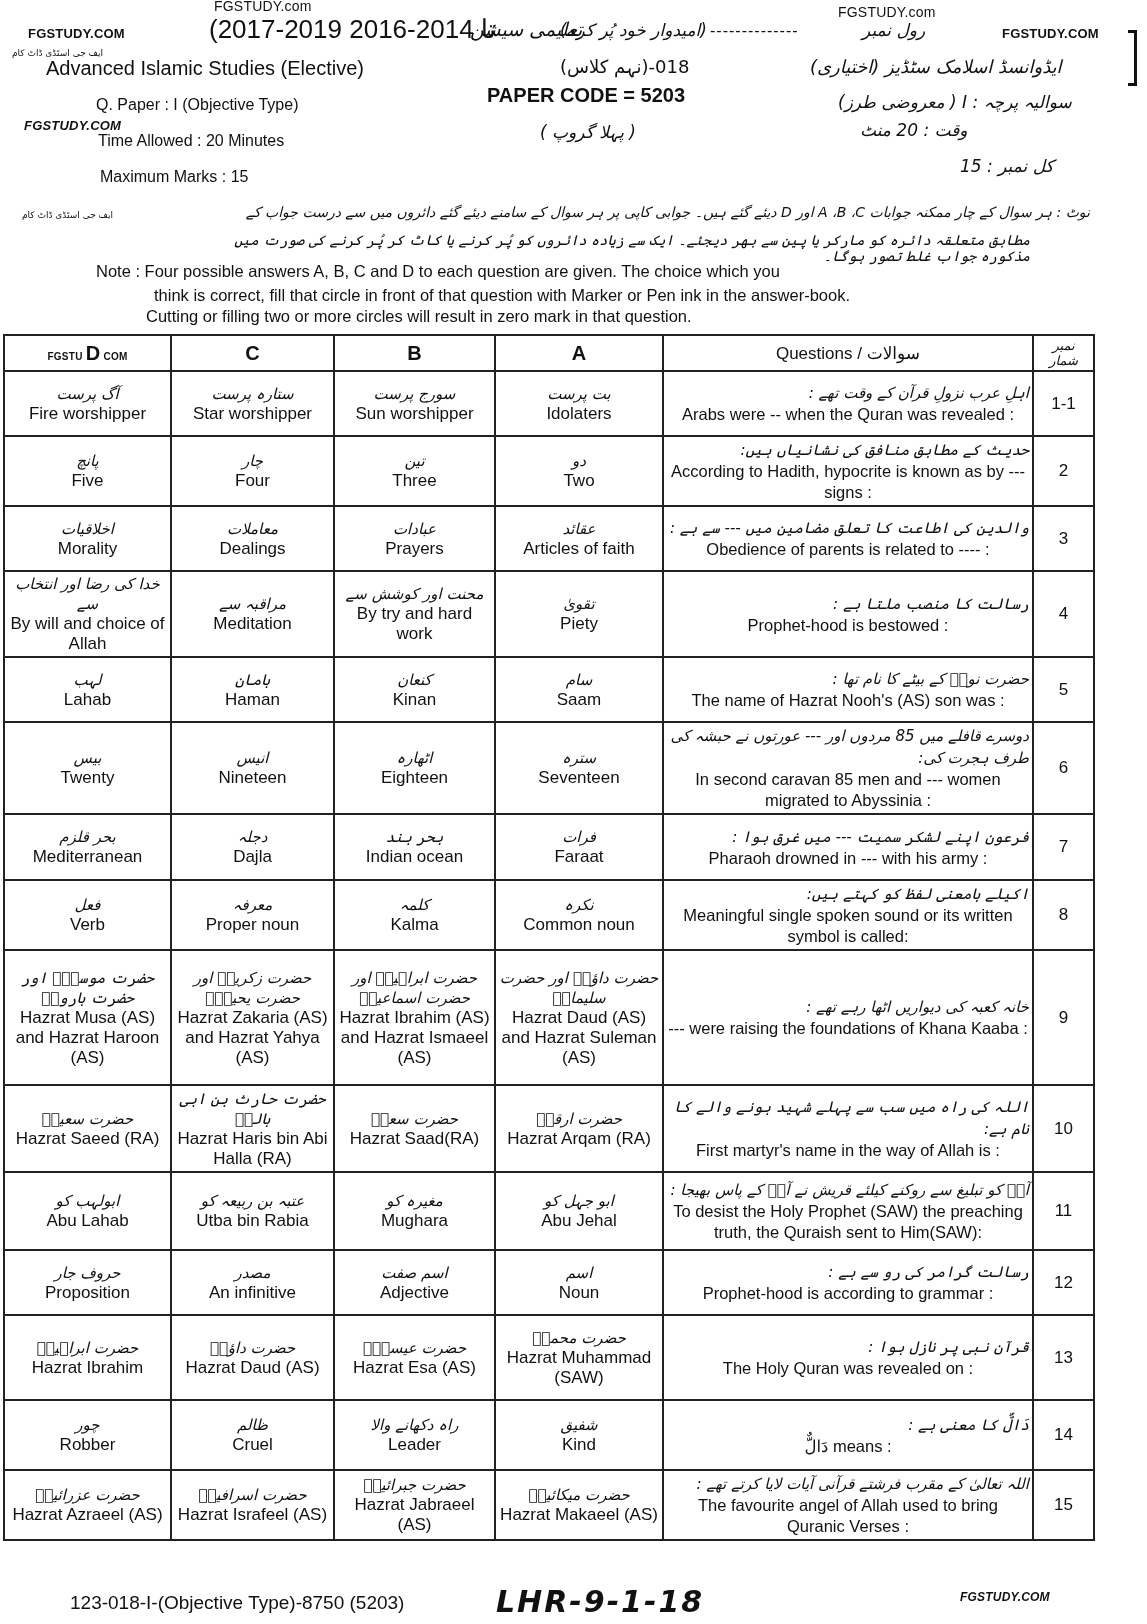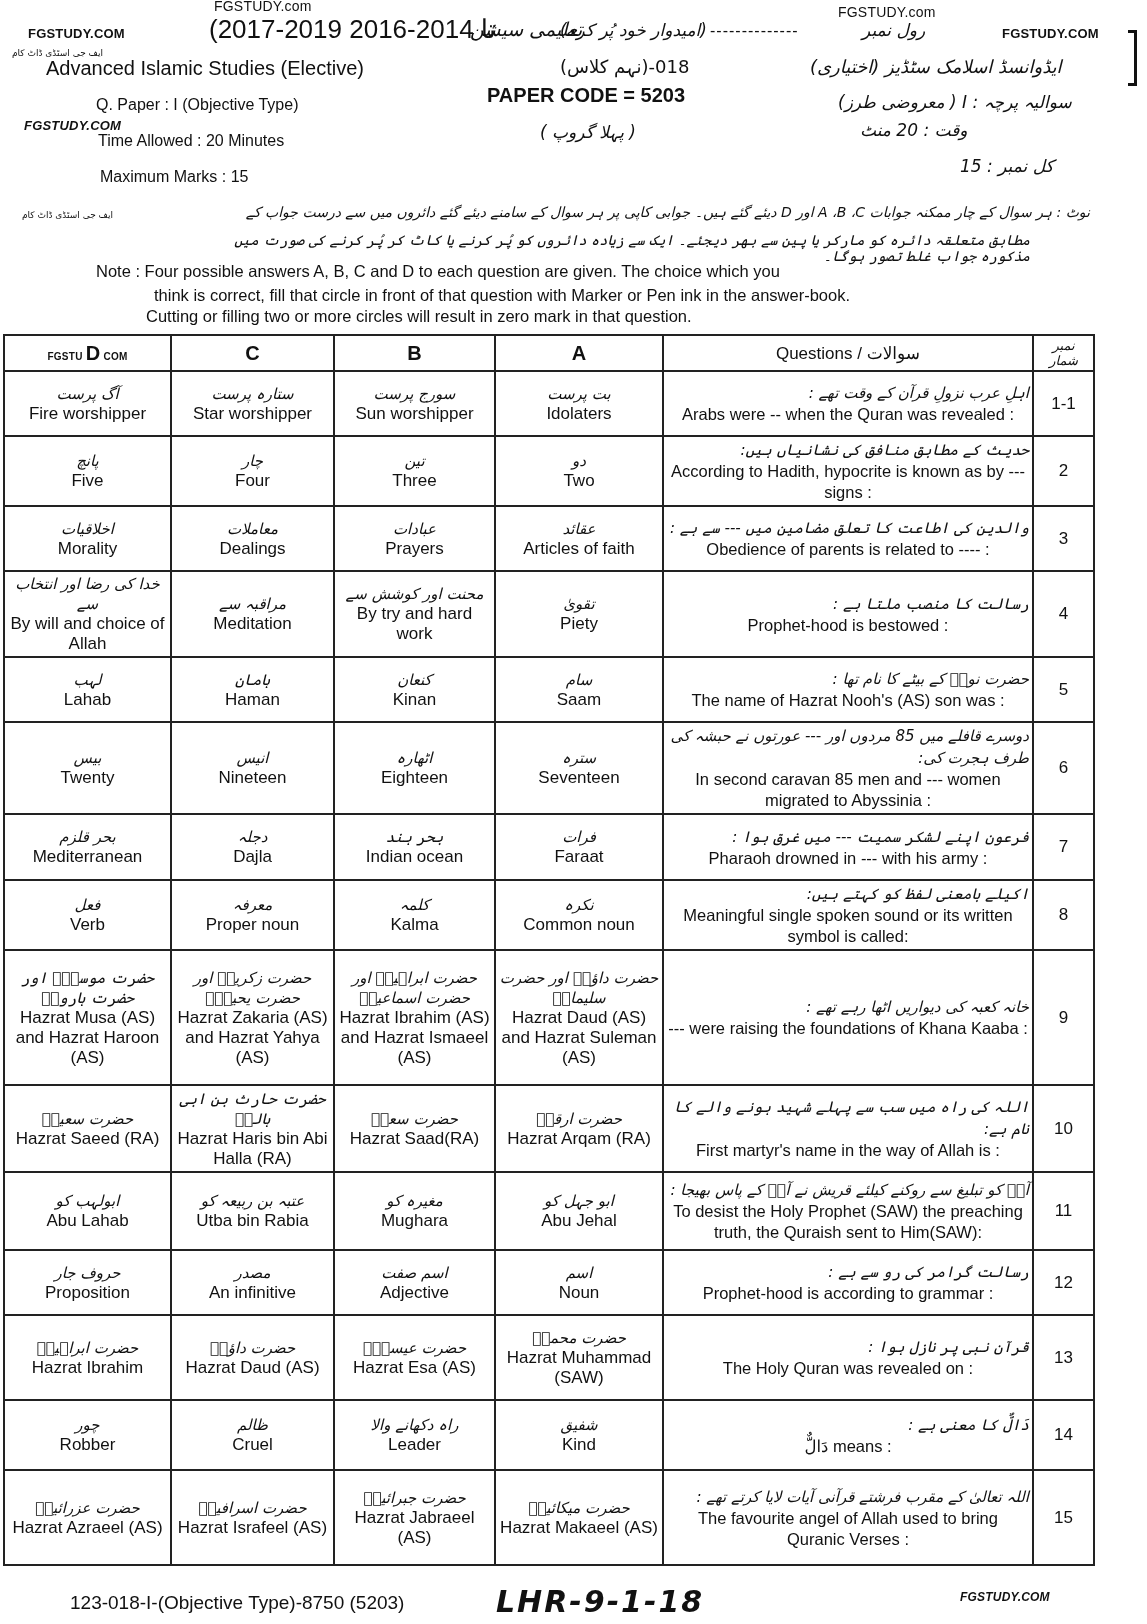--- a/index.html
+++ b/index.html
@@ -402,21 +402,21 @@
         <td>
           <div class="cell-ur">شفیق</div>
           <div class="cell-en">Kind</div>
         </td>
         <td class="qtext">
           <div class="q-ur">دَالٌّ کا معنی ہے :</div>
           <div class="q-en">دَالٌّ means :</div>
         </td>
         <td class="num">14</td>
       </tr>
-      <tr style="height: 95px;">
+      <tr style="height: 70px;">
         <td>
           <div class="cell-ur">حضرت عزرائیلؑ</div>
           <div class="cell-en">Hazrat Azraeel (AS)</div>
         </td>
         <td>
           <div class="cell-ur">حضرت اسرافیلؑ</div>
           <div class="cell-en">Hazrat Israfeel (AS)</div>
         </td>
         <td>
           <div class="cell-ur">حضرت جبرائیلؑ</div>

